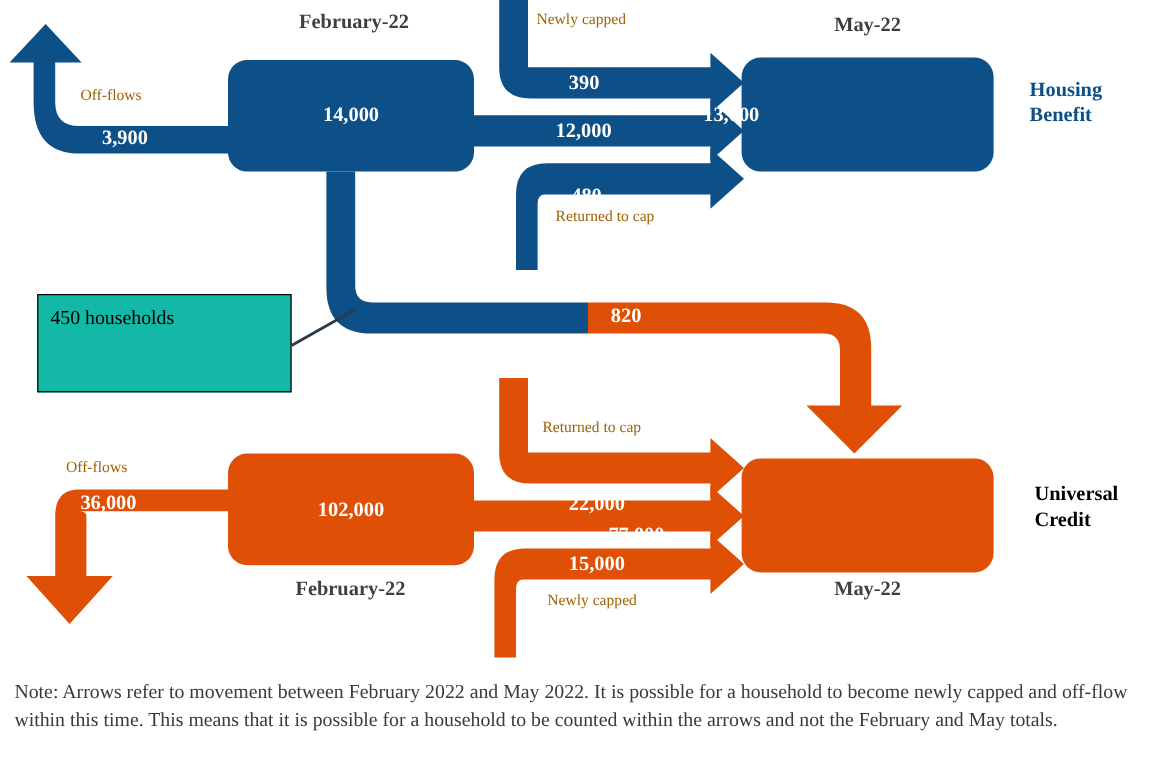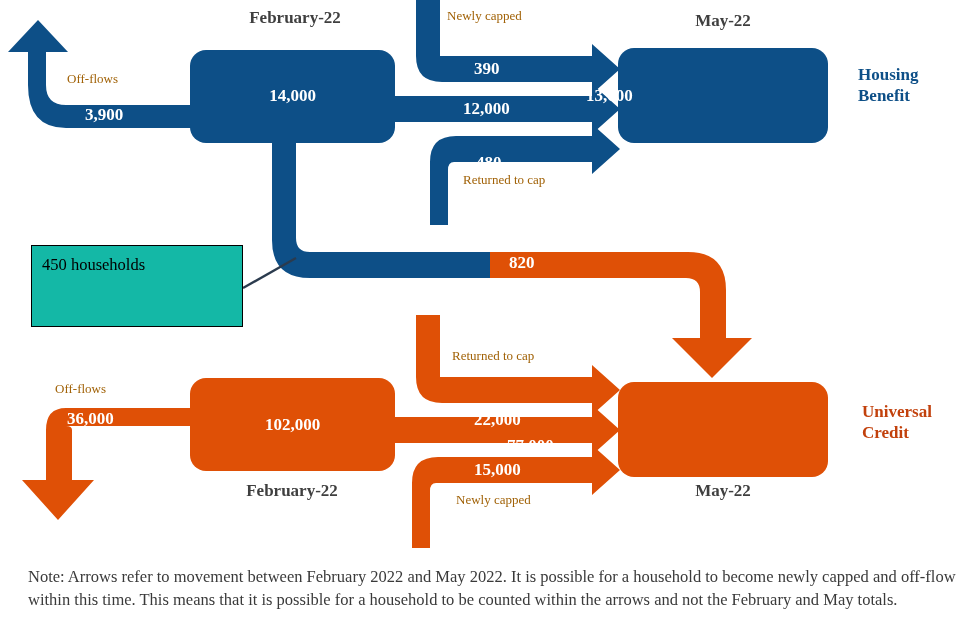--- a/index.html
+++ b/index.html
@@ -6,25 +6,25 @@
   body{width:960px;height:640px;font-family:"Liberation Sans",sans-serif;overflow:hidden;}
   #stage{position:relative;width:803px;height:640px;background:#fff;font-family:Liberation Serif, serif;}
   svg#flow{position:absolute;left:0;top:0;width:960px;height:640px;}
   .txt{position:absolute;white-space:pre;}
   .hdr{font-weight:bold;font-size:17px;color:#3f3f3f;}
   .grey-lbl{font-size:13px;color:#a16207;font-weight:normal;}
   .val{font-weight:bold;font-size:17px;color:#ffffff;}
   .boxval{font-weight:bold;font-size:17px;color:#ffffff;}
   .sidelbl{font-weight:bold;font-size:17px;line-height:21px;}
   .sidelbl.hb{color:#0d4f87;}
-  .sidelbl.uc{color:#c2410c;}
+  .sidelbl.uc{color:#000000;}
   .callout{position:absolute;left:31px;top:245px;width:212px;height:82px;
            border:1.6px solid #000;background:#14b8a6;box-sizing:border-box;}
   .callout-txt{position:absolute;left:10px;top:8px;font-size:16.5px;line-height:22px;color:#000;}
-  .note{position:absolute;left:28px;top:565px;width:930px;font-size:16.5px;
+  .note{position:absolute;left:12px;top:565px;width:930px;font-size:16.5px;
         line-height:23px;color:#3a3a3a;}
 </style>
 </head>
 <body>
 
 <div id="stage">
 
   <svg id="flow" viewBox="0 0 960 640">
 
     <g>

